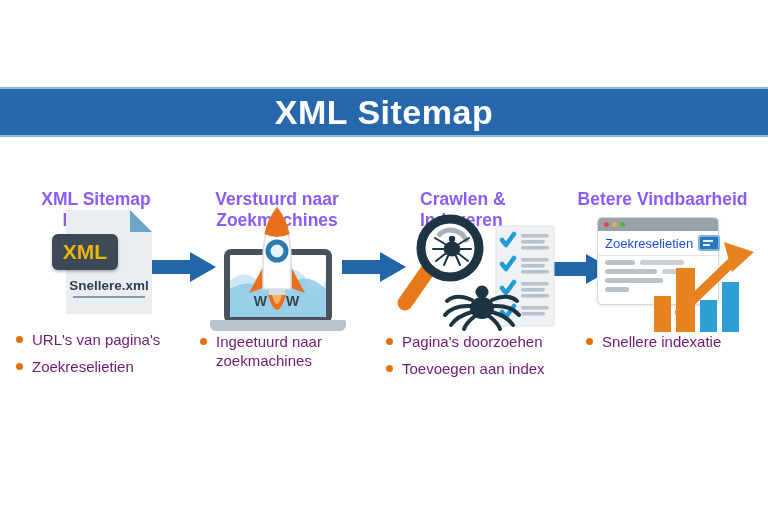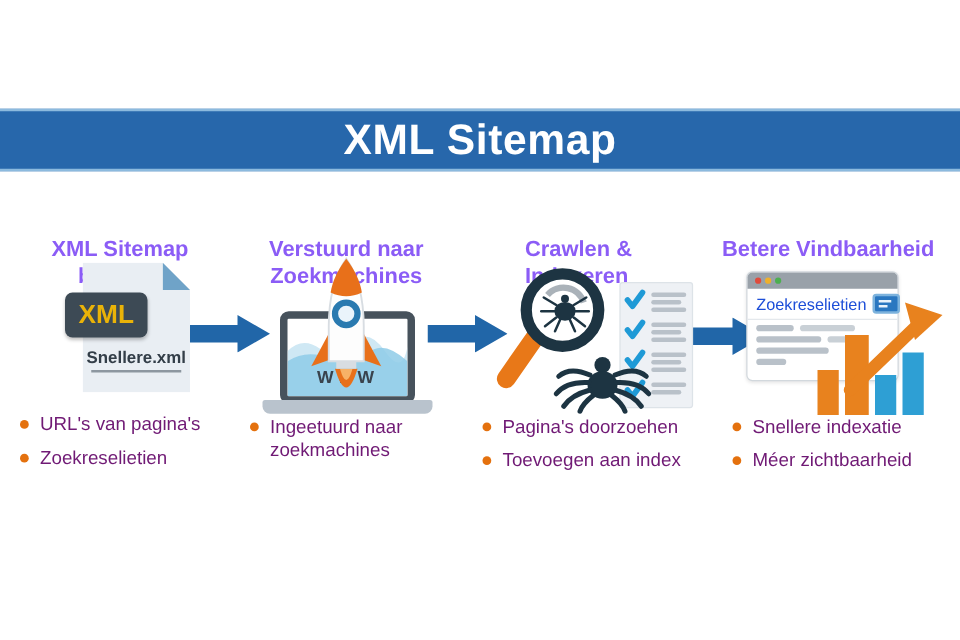--- a/index.html
+++ b/index.html
@@ -262,16 +262,15 @@
   </ul>
   <ul class="bullets bl3">
     <li>Pagina's doorzoehen</li>
     <li>Toevoegen aan index</li>
   </ul>
   <ul class="bullets bl2">
     <li>Ingeetuurd naar zoekmachines</li>
   </ul>
   <ul class="bullets bl4">
     <li>Snellere indexatie</li>
-    <li>Méer zichtbaarheid</li>
   </ul>
 
 </div>
 
 </body></html>

